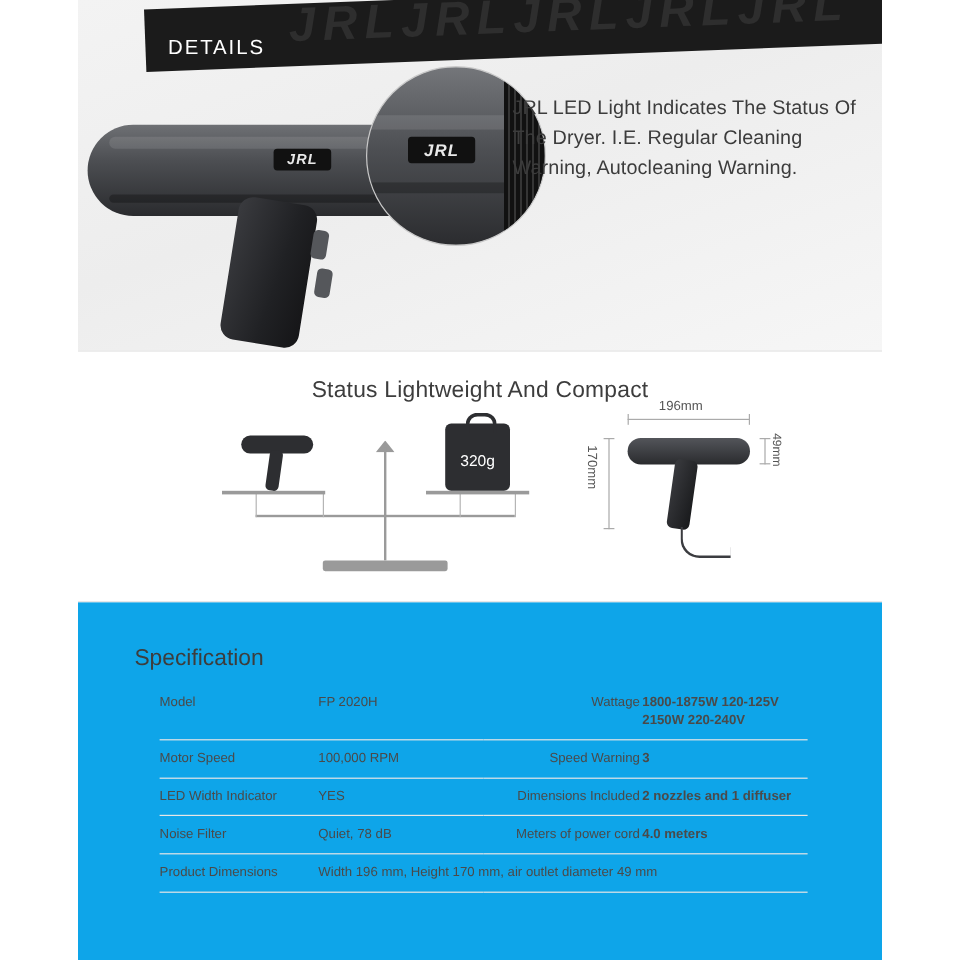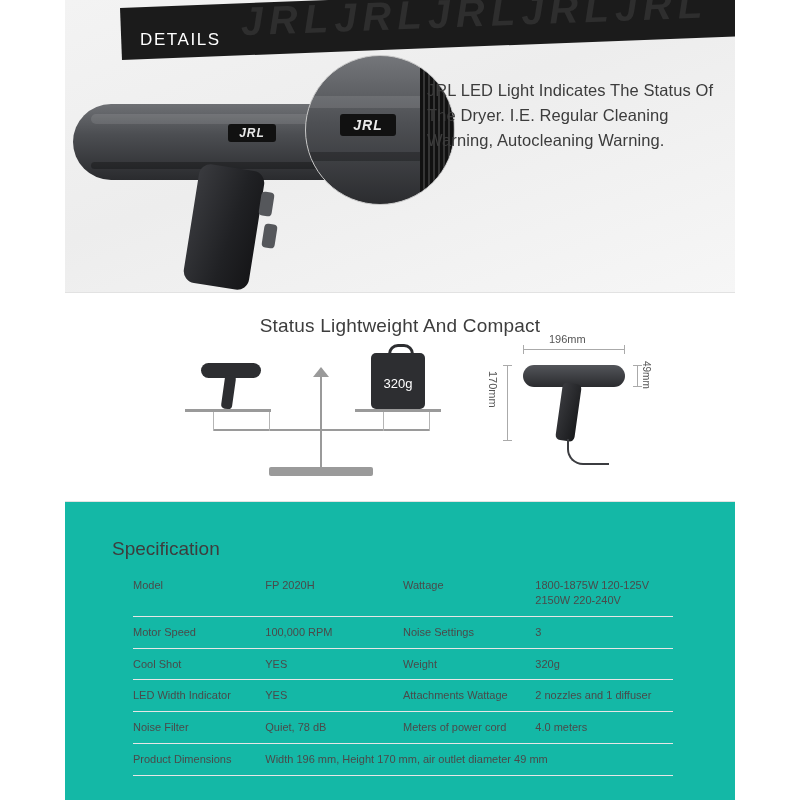--- a/index.html
+++ b/index.html
@@ -438,21 +438,21 @@
     background: #aaa;
   }
 
   
   .spec {
     position: absolute;
     left: 65px;
     top: 502px;
     width: 670px;
     height: 298px;
-    background: #14b8a6;
+    background: #0ea5e9;
   }
   .spec-title {
     position: absolute;
     left: 47px;
     top: 36px;
     font-size: 19px;
     color: #3d3d3d;
   }
   table.spec-table {
     position: absolute;
@@ -464,22 +464,22 @@
     color: #4a4a4a;
   }
   table.spec-table td {
     border-bottom: 1px solid #e6e6e6;
     padding: 8px 2px 8px 0;
     vertical-align: top;
     line-height: 1.35;
   }
   td.k1 { width: 132px; }
   td.v1 { width: 138px; }
-  td.k2 { width: 132px; }
-  td.v2 { width: 138px; }
+  td.k2 { width: 132px; text-align: right; }
+  td.v2 { width: 138px; font-weight: bold; }
   tr.last td { border-bottom: 1px solid #e6e6e6; }
   .sub { display: block; }
 </style>
 </head>
 <body>
 
 <div class="page">
 
   <div class="hero">
     <div class="hero-photo">
@@ -573,33 +573,27 @@
           <td class="v1">FP 2020H</td>
           <td class="k2">Wattage</td>
           <td class="v2">
             <span class="sub">1800-1875W 120-125V</span>
             <span class="sub">2150W 220-240V</span>
           </td>
         </tr>
         <tr>
           <td class="k1">Motor Speed</td>
           <td class="v1">100,000 RPM</td>
-          <td class="k2">Noise Settings</td>
+          <td class="k2">Speed Warning</td>
           <td class="v2">3</td>
-        </tr>
-        <tr>
-          <td class="k1">Cool Shot</td>
-          <td class="v1">YES</td>
-          <td class="k2">Weight</td>
-          <td class="v2">320g</td>
         </tr>
         <tr>
           <td class="k1">LED Width Indicator</td>
           <td class="v1">YES</td>
-          <td class="k2">Attachments Wattage</td>
+          <td class="k2">Dimensions Included</td>
           <td class="v2">2 nozzles and 1 diffuser</td>
         </tr>
         <tr>
           <td class="k1">Noise Filter</td>
           <td class="v1">Quiet, 78 dB</td>
           <td class="k2">Meters of power cord</td>
           <td class="v2">4.0 meters</td>
         </tr>
         <tr class="last">
           <td class="k1">Product Dimensions</td>

